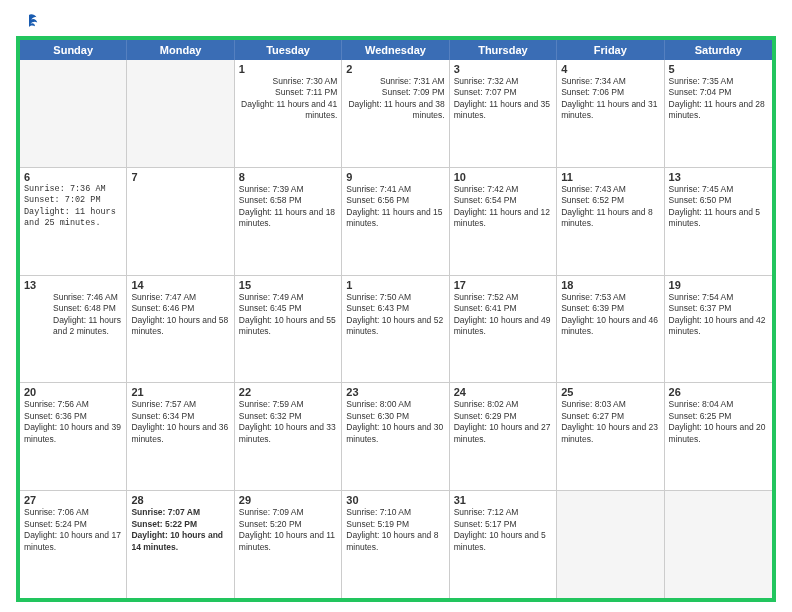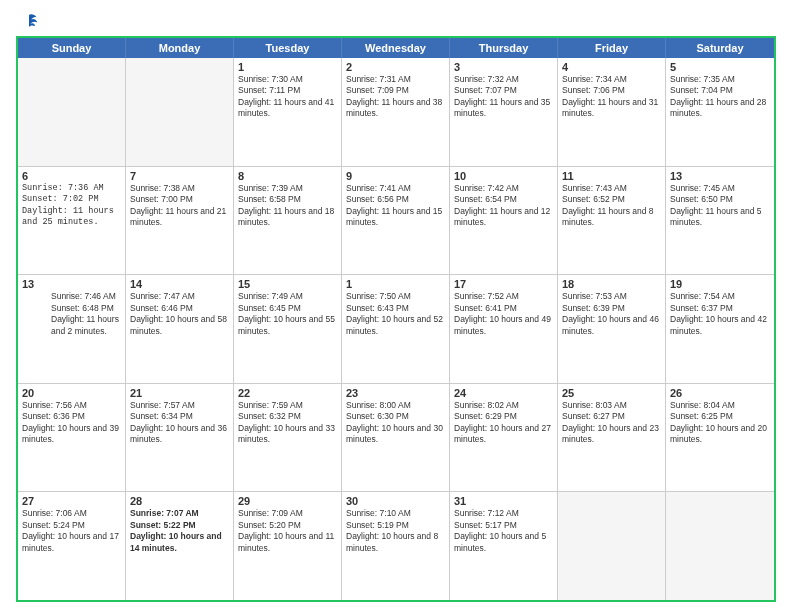--- a/index.html
+++ b/index.html
@@ -48,21 +48,21 @@
       line-height: 1.1;
     }
     .subtitle {
       font-size: 13px;
       color: #555;
     }
     .calendar {
       flex: 1;
       display: flex;
       flex-direction: column;
-      border: 2px solid #22c55e;
+      border: 4px solid #22c55e;
     }
     .cal-header {
       display: grid;
       grid-template-columns: repeat(7, 1fr);
       background: #3a6db5;
     }
     .cal-header-cell {
       color: #fff;
       font-size: 11px;
       font-weight: bold;
@@ -137,27 +137,27 @@
         <div class="cal-header-cell">Thursday</div>
         <div class="cal-header-cell">Friday</div>
         <div class="cal-header-cell">Saturday</div>
       </div>
     <div class="cal-body">
     <div class="cal-row">
           <div class="cal-cell empty"></div>
           <div class="cal-cell empty"></div>
           <div class="cal-cell">
             <span class="day-num">1</span>
-            <div class="cell-info" style="white-space: pre-line;">Sunrise: 7:30 AM
+            <div class="cell-info" style="white-space: pre-line; text-align: right;">Sunrise: 7:30 AM
 Sunset: 7:11 PM
 Daylight: 11 hours and 41 minutes.</div>
           </div>
           <div class="cal-cell">
             <span class="day-num">2</span>
-            <div class="cell-info" style="white-space: pre-line;">Sunrise: 7:31 AM
+            <div class="cell-info" style="white-space: pre-line; text-align: right;">Sunrise: 7:31 AM
 Sunset: 7:09 PM
 Daylight: 11 hours and 38 minutes.</div>
           </div>
           <div class="cal-cell">
             <span class="day-num">3</span>
             <div class="cell-info" style="white-space: pre-line;">Sunrise: 7:32 AM
 Sunset: 7:07 PM
 Daylight: 11 hours and 35 minutes.</div>
           </div>
           <div class="cal-cell">
@@ -175,23 +175,20 @@
         </div>
         <div class="cal-row">
           <div class="cal-cell">
             <span class="day-num">6</span>
             <div class="cell-info" style="white-space: pre-line; font-family: Liberation Mono, monospace;">Sunrise: 7:36 AM
 Sunset: 7:02 PM
 Daylight: 11 hours and 25 minutes.</div>
           </div>
           <div class="cal-cell">
             <span class="day-num">7</span>
-            <div class="cell-info" style="white-space: pre-line;">Sunrise: 7:38 AM
-Sunset: 7:00 PM
-Daylight: 11 hours and 21 minutes.</div>
           </div>
           <div class="cal-cell">
             <span class="day-num">8</span>
             <div class="cell-info" style="white-space: pre-line;">Sunrise: 7:39 AM
 Sunset: 6:58 PM
 Daylight: 11 hours and 18 minutes.</div>
           </div>
           <div class="cal-cell">
             <span class="day-num">9</span>
             <div class="cell-info" style="white-space: pre-line;">Sunrise: 7:41 AM

